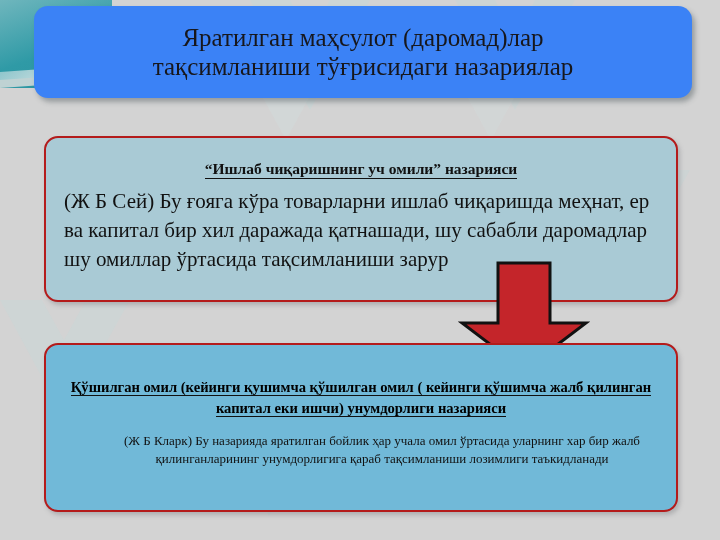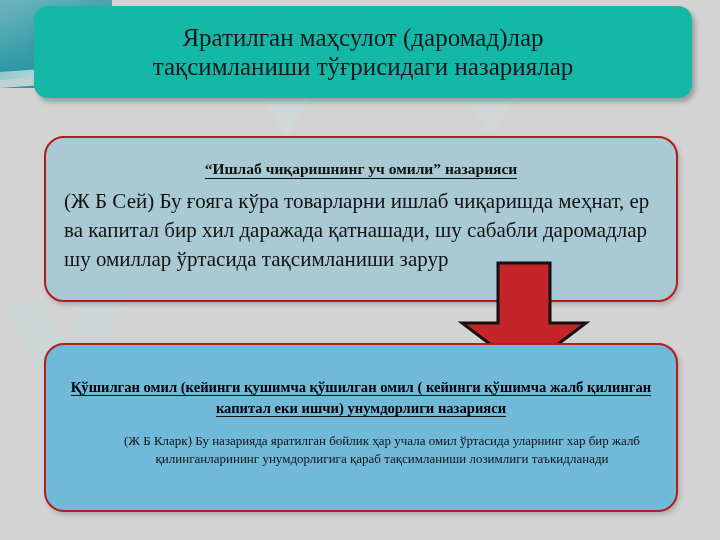--- a/index.html
+++ b/index.html
@@ -30,39 +30,39 @@
     background:#bfd2d3;transform:skewY(-4deg);transform-origin:left top;
   }
 
   
   .wm{position:absolute;opacity:.30;pointer-events:none;}
   .wm svg{display:block;}
 
   
   .title-box{
     position:absolute;left:34px;top:6px;width:658px;height:92px;
-    background:#14b8a6;
+    background:#3b82f6;
     border-radius:14px;
     box-shadow:3px 4px 5px rgba(80,90,95,.45);
     display:flex;align-items:center;justify-content:center;
     text-align:center;
   }
   .title-text{
     color:#17171c;
     font-size:25px;line-height:1.18;
     font-family:"Liberation Serif", serif;
     padding:0 14px;
     white-space:pre-line;
   }
 
   
   .box{
     position:absolute;
     border:2.5px solid #b41b1b;
-    border-radius:20px;
+    border-radius:14px;
     box-sizing:border-box;
   }
   .box1{
     left:44px;top:136px;width:634px;height:166px;
     background:#a9cad5;
     box-shadow:2px 3px 4px rgba(110,110,115,.35);
   }
   .box2{
     left:44px;top:343px;width:634px;height:169px;
     background:#71b9d8;

